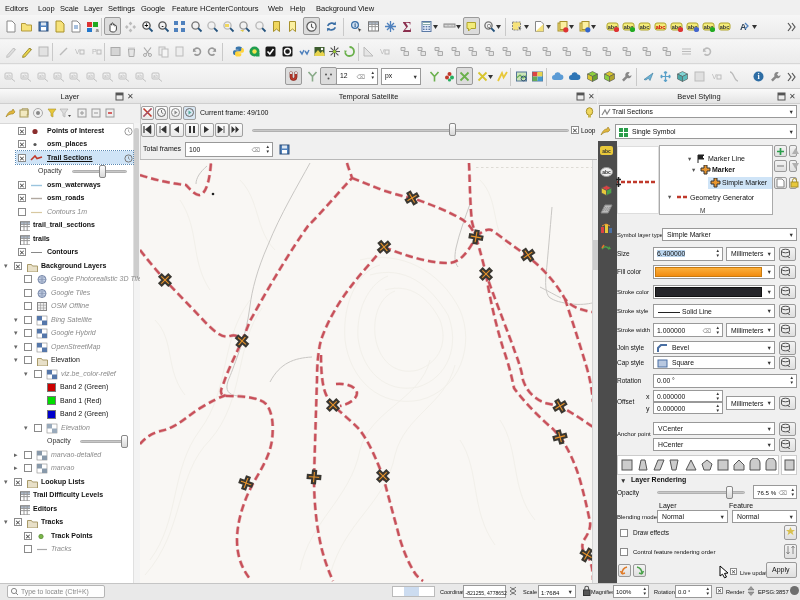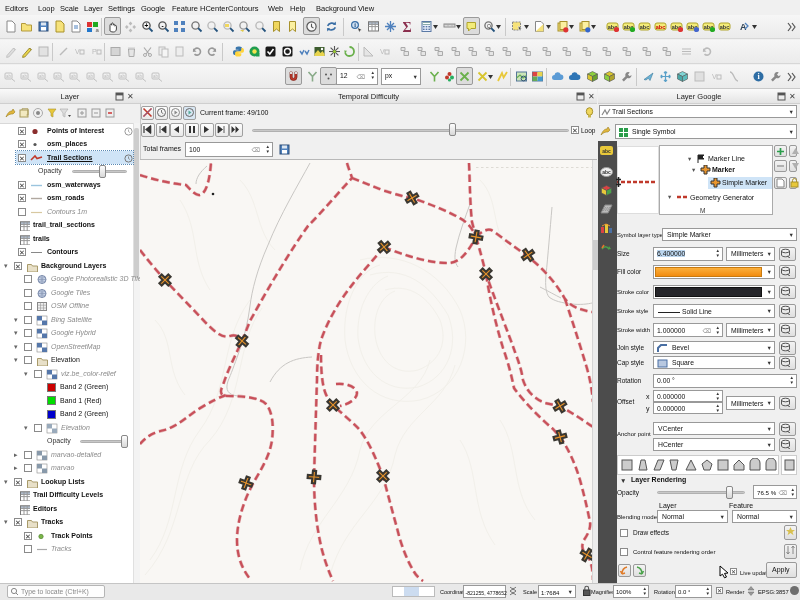--- a/index.html
+++ b/index.html
@@ -819,21 +819,21 @@
     <circle cx="5" cy="4.5" r="2.2" fill="#7ab648" stroke="#4a7a28" stroke-width=".6"></circle>
   </svg>
 <span class="lbl" style="left:51px;top:531.5px;font-weight:bold;font-size:7px">Track Points</span>
 <div class="cb" style="left:24px;top:545.0px"></div>
 <svg style="position:absolute;left:36px;top:545.0px" width="14" height="9" viewBox="0 0 14 9">
     <path d="M1 4.5h10" stroke="#aaa" stroke-width="1.2"></path>
   </svg>
 <span class="lbl ital" style="left:51px;top:545.0px;font-weight:normal;font-size:7px">Tracks</span>
 <div class="abs" style="left:140px;top:89px;width:457px;height:71px;background:#f0f0f0;border-left:1px solid #c9c9c9"></div>
 <div class="abs" style="left:140px;top:89px;width:457px;height:15px;background:linear-gradient(#fafafa,#e4e4e4);border-bottom:1px solid #cfcfcf"></div>
-<div class="ptitle" style="left:140px;top:92px;width:457px">Temporal Difficulty</div>
+<div class="ptitle" style="left:140px;top:92px;width:457px">Temporal Satellite</div>
 <svg style="position:absolute;left:576px;top:92px" width="9" height="9" viewBox="0 0 9 9">
     <rect x="1" y="1" width="7" height="7" fill="none" stroke="#555"></rect>
     <rect x="1" y="1" width="7" height="2.4" fill="#555"></rect>
   </svg>
 <span class="lbl" style="left:588px;top:91.5px;color:#444;font-size:8px">✕</span>
 <div class="abs" style="left:141px;top:106px;width:13px;height:14px;background:linear-gradient(#fdfdfd,#e8e8e8);border:1px solid #a0a0a0;border-radius:2px"></div>
 <svg style="position:absolute;left:142px;top:107px" width="11" height="11" viewBox="0 0 11 11">
     <path d="M1.5 1.5 9.5 9.5M9.5 1.5 1.5 9.5" stroke="#c0392b" stroke-width="1.6"></path>
     <path d="M1.5 9.5 9.5 1.5" stroke="#7a5aa0" stroke-width=".8"></path>
   </svg>
@@ -993,21 +993,21 @@
         <path d="M-1.6,-6.3 L1.6,-6.3 L1.6,-1.6 L6.3,-1.6 L6.3,1.6 L1.6,1.6 L1.6,6.3 L-1.6,6.3 L-1.6,1.6 L-6.3,1.6 L-6.3,-1.6 L-1.6,-1.6 Z" fill="#e8932a" stroke="#3a3731" stroke-width="2.1"></path>
       </g>
       <circle cx="213" cy="194" r="1.3" fill="#222"></circle>
       <path d="M476,167.5 L592,167.5" stroke="#dedbd5" stroke-width="1" stroke-dasharray="2.5 2.5"></path>
     </svg>
 </div>
 <div class="abs" style="left:592px;top:160px;width:6px;height:423px;background:#ececec;border-left:1px solid #d5d5d5"></div>
 <div class="abs" style="left:592.5px;top:240px;width:5px;height:30px;background:#cdcdcd"></div>
 <div class="abs" style="left:598px;top:89px;width:202px;height:494px;background:#f0f0f0"></div>
 <div class="abs" style="left:598px;top:89px;width:202px;height:15px;background:linear-gradient(#fafafa,#e4e4e4);border-bottom:1px solid #cfcfcf"></div>
-<div class="ptitle" style="left:598px;top:92px;width:202px">Layer Google</div>
+<div class="ptitle" style="left:598px;top:92px;width:202px">Bevel Styling</div>
 <svg style="position:absolute;left:777px;top:92px" width="9" height="9" viewBox="0 0 9 9">
     <rect x="1" y="1" width="7" height="7" fill="none" stroke="#555"></rect>
     <rect x="1" y="1" width="7" height="2.4" fill="#555"></rect>
   </svg>
 <span class="lbl" style="left:789px;top:91.5px;color:#444;font-size:8px">✕</span>
 <div class="combo" style="left:599px;top:105px;width:198px;height:13px">
     <svg style="position:absolute;left:1px;top:2px" width="10" height="9" viewBox="0 0 10 9">
       <path d="M1 7 4 2l2 4 3-5" stroke="#888" stroke-width="1.2" fill="none"></path>
     </svg>
     <span style="position:absolute;left:12px;top:2.0px">Trail Sections</span>

